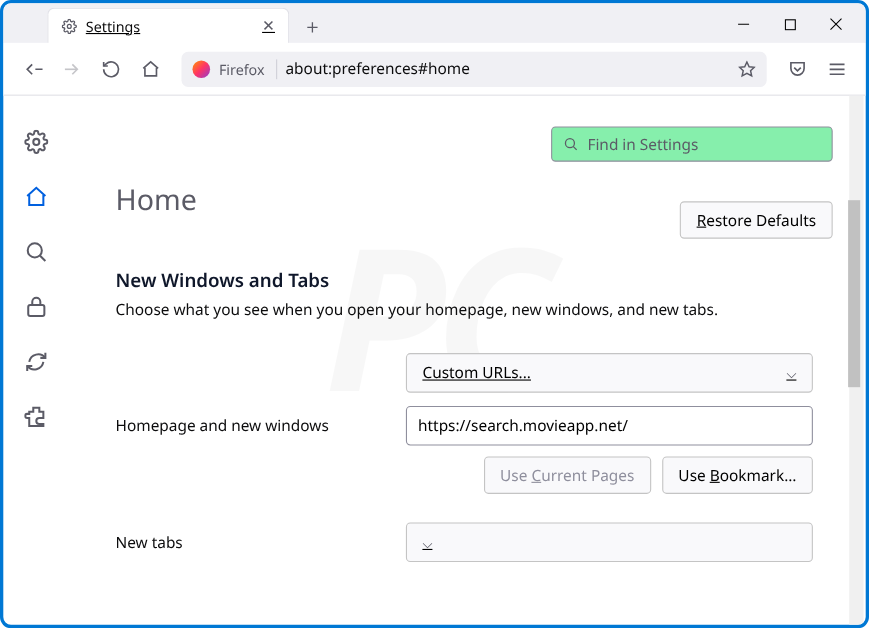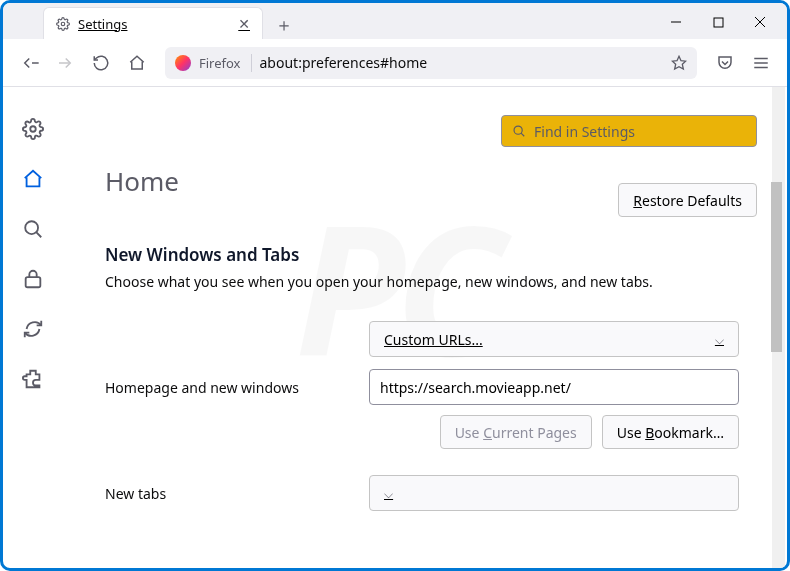--- a/index.html
+++ b/index.html
@@ -33,21 +33,21 @@
     
     .content { display:flex; height: calc(100% - 36px - 48px); position:relative; z-index:1;}
     .sidebar { width: 60px; display:flex; flex-direction:column; align-items:center; padding-top: 30px; gap: 26px; }
     .sicon { width: 24px; height:24px; color:#5b5b66; cursor:pointer; display:flex; align-items:center; justify-content:center;}
     .sicon.active { color:#0060df; }
     
     .main { flex:1; padding: 28px 30px 0 42px; overflow-y:auto; position:relative;}
     .scrollbar { position:absolute; right:3px; top:95px; width:11px; height:170px; background:#c1c1c1; border-radius:0;}
     .scrolltrack { position:absolute; right:2px; top:0; bottom:0; width:13px; background:#f0f0f0; }
     
-    .findbox { position:absolute; right: 30px; top: 28px; width: 256px; height: 32px; border:1px solid #8f8f9d; border-radius:4px; display:flex; align-items:center; padding:0 10px; gap:8px; background:#eab308; color:#5b5b66; font-size:14px;}
+    .findbox { position:absolute; right: 30px; top: 28px; width: 256px; height: 32px; border:1px solid #8f8f9d; border-radius:4px; display:flex; align-items:center; padding:0 10px; gap:8px; background:#86efac; color:#5b5b66; font-size:14px;}
     
     .pgtitle { font-size: 26px; color:#5b5b66; font-weight:400; margin-top: 48px; }
     .restore { position:absolute; right: 30px; top: 96px; height:34px; padding:0 14px; border:1px solid #c4c4c4; border-radius:4px; background:#f9f9fb; font-size:14px; display:flex; align-items:center; cursor:pointer;}
     .restore u { text-decoration:underline; }
     
     .section { margin-top: 44px; }
     .secttl { font-size: 17px; font-weight:600; color:#0f172a; }
     .secdesc { font-size: 14px; color:#0c0c0d; margin-top: 6px; }
     
     .formrow { display:flex; align-items:center; margin-top: 24px; gap:20px;}

